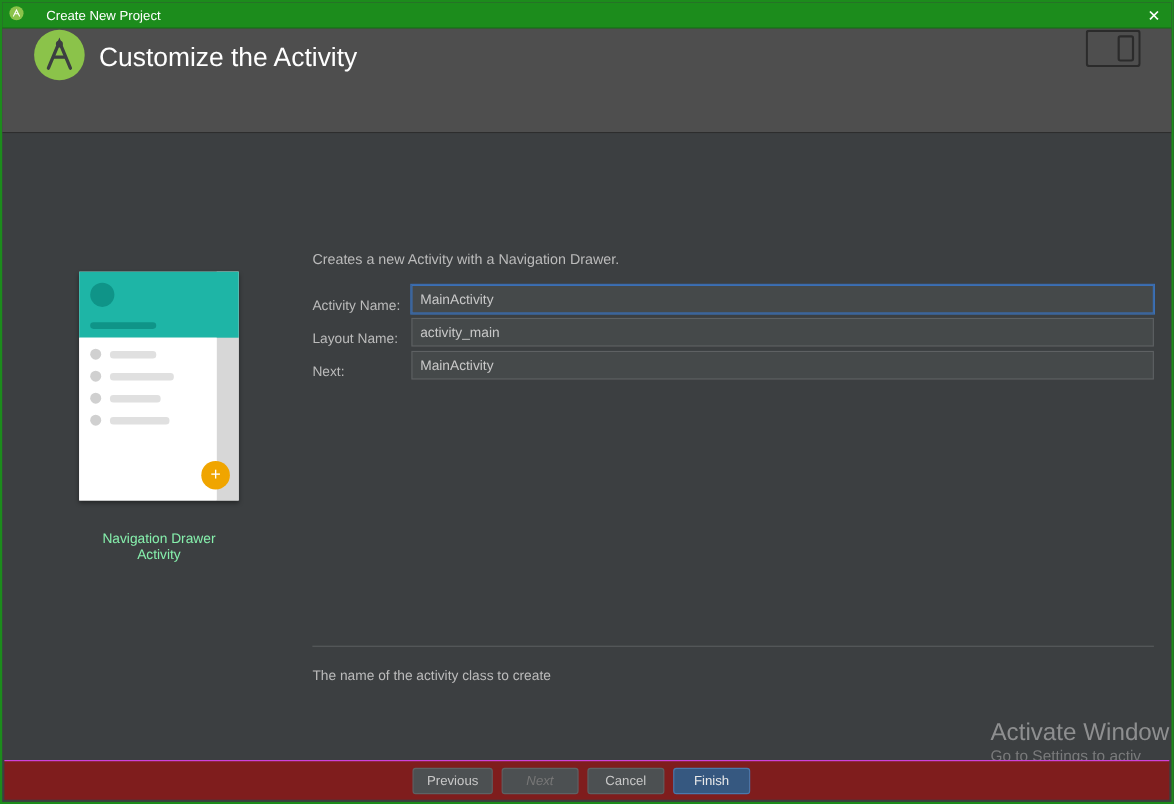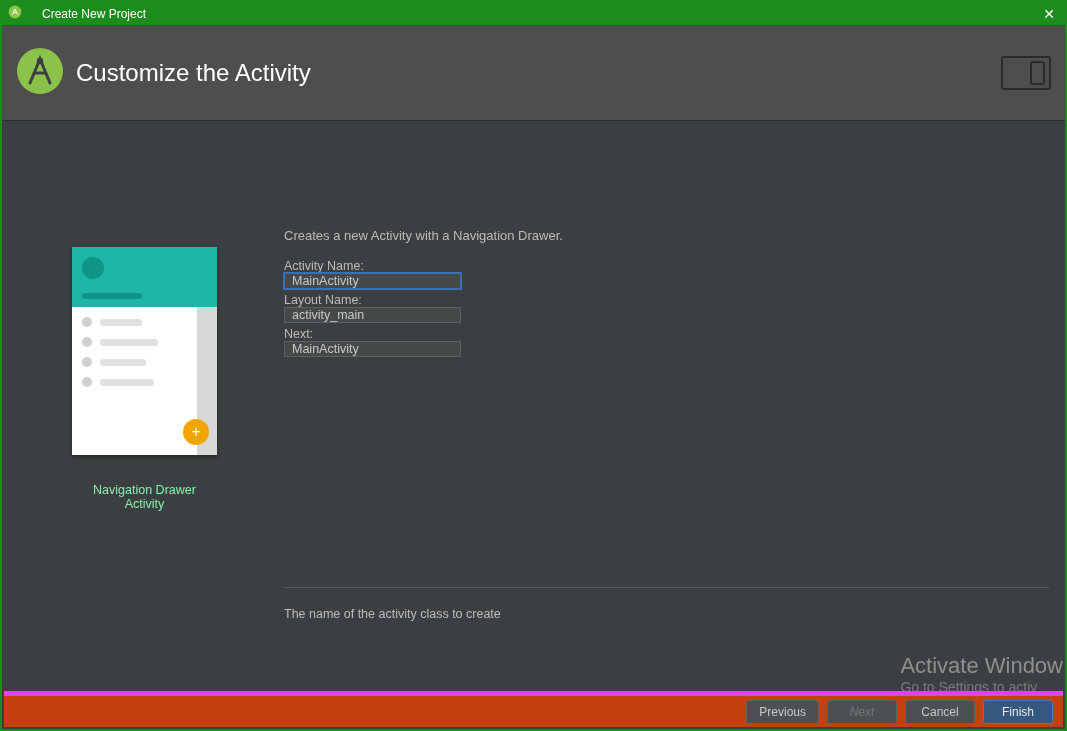--- a/index.html
+++ b/index.html
@@ -17,22 +17,22 @@
     justify-content: space-between;
     border-bottom: 1px solid #156815;
   }
   .titlebar .left { display: flex; align-items: center; gap: 20px; }
   .titlebar .close { color: #fff; font-size: 14px; cursor: pointer; padding: 0 4px; }
 
   .header {
     background: #4e4e4e;
     height: 95px;
     display: flex;
-    align-items: center;
-    padding: 0 14px;
+    align-items: flex-start;
+    padding: 0 28px;
     justify-content: space-between;
     border-bottom: 1px solid #2d2d2d;
   }
   .header-left { display: flex; align-items: center; gap: 12px; }
   .header-title { color: #ffffff; font-size: 24px; font-weight: 300; }
 
   .content {
     position: absolute;
     top: 121px; left: 2px; right: 2px; bottom: 40px;
     padding: 0;
@@ -71,23 +71,22 @@
   .preview-fab { position:absolute; right:-12px; bottom:10px; width:26px;height:26px;border-radius:50%;background:#f0a500;display:flex;align-items:center;justify-content:center;color:#fff;font-size:16px;line-height:1; }
 
   .preview-label { margin-top: 28px; font-size: 12.5px; color: #86efac; }
 
   .form-area {
     position: absolute;
     left: 280px; top: 136px; right: 14px;
   }
   .form-row {
     display: flex;
-    align-items: flex-start;
+    align-items: flex-end;
     margin-bottom: 4px;
-    flex-direction: column;
   }
   .form-label {
     width: 90px;
     font-size: 12.5px;
     color: #bbbbbb;
   }
   .form-input {
     flex: 1;
     height: 26px;
     background: #45494a;
@@ -121,24 +120,24 @@
     color:#7a7b7c;
     pointer-events:none;
   }
   .watermark .big { font-size:22px; color:#8e8f90; font-weight:400;}
   .watermark .small { font-size:14px; color:#7a7b7c; }
 
   .footer {
     position:absolute;
     left:2px; right:2px; bottom:2px;
     height:36px;
-    border-top:5px solid #d946ef;
-    background:#c2410c;
+    border-top:1px solid #d946ef;
+    background:#7f1d1d;
     display:flex;
-    justify-content:flex-end;
+    justify-content:center;
     align-items:center;
     padding-right:10px;
     gap:8px;
   }
   .btn {
     height:24px;
     min-width:70px;
     padding:0 12px;
     font-size:12px;
     background:#4c5052;

